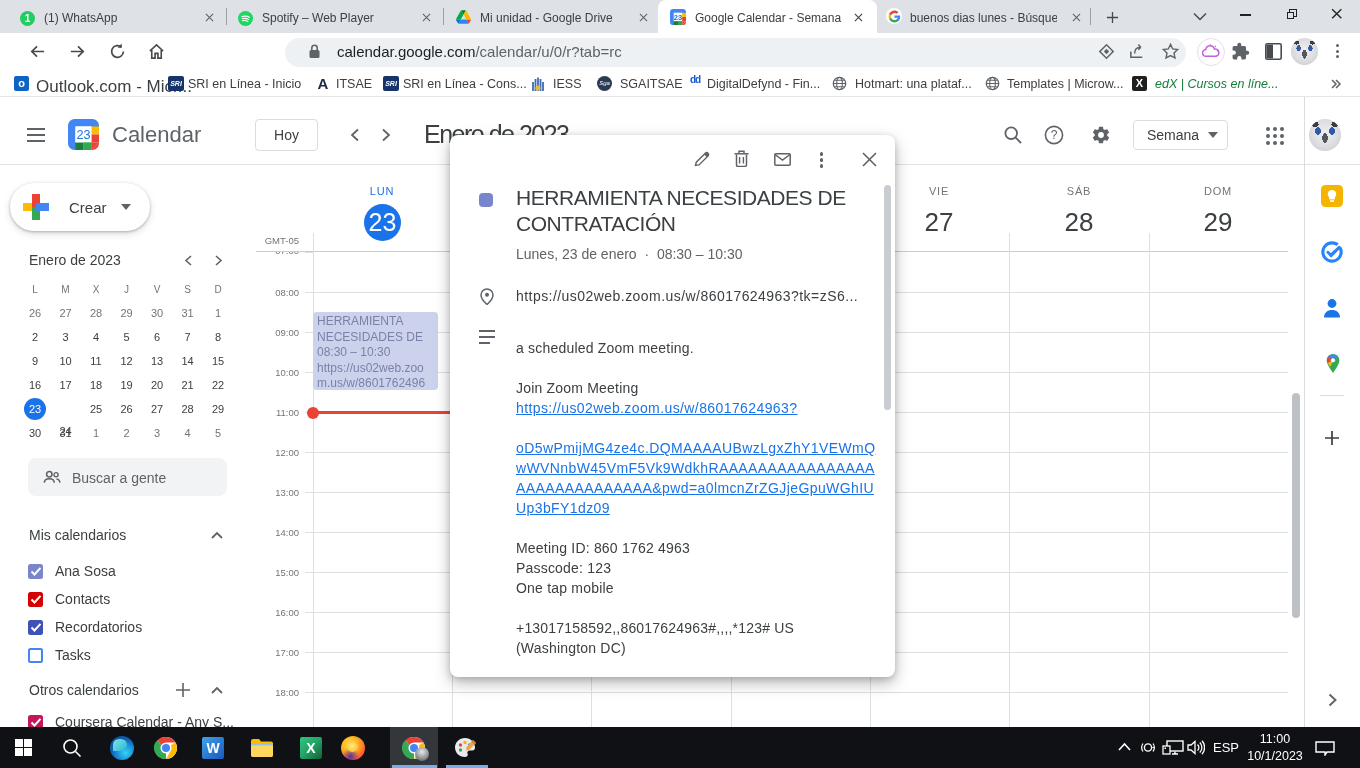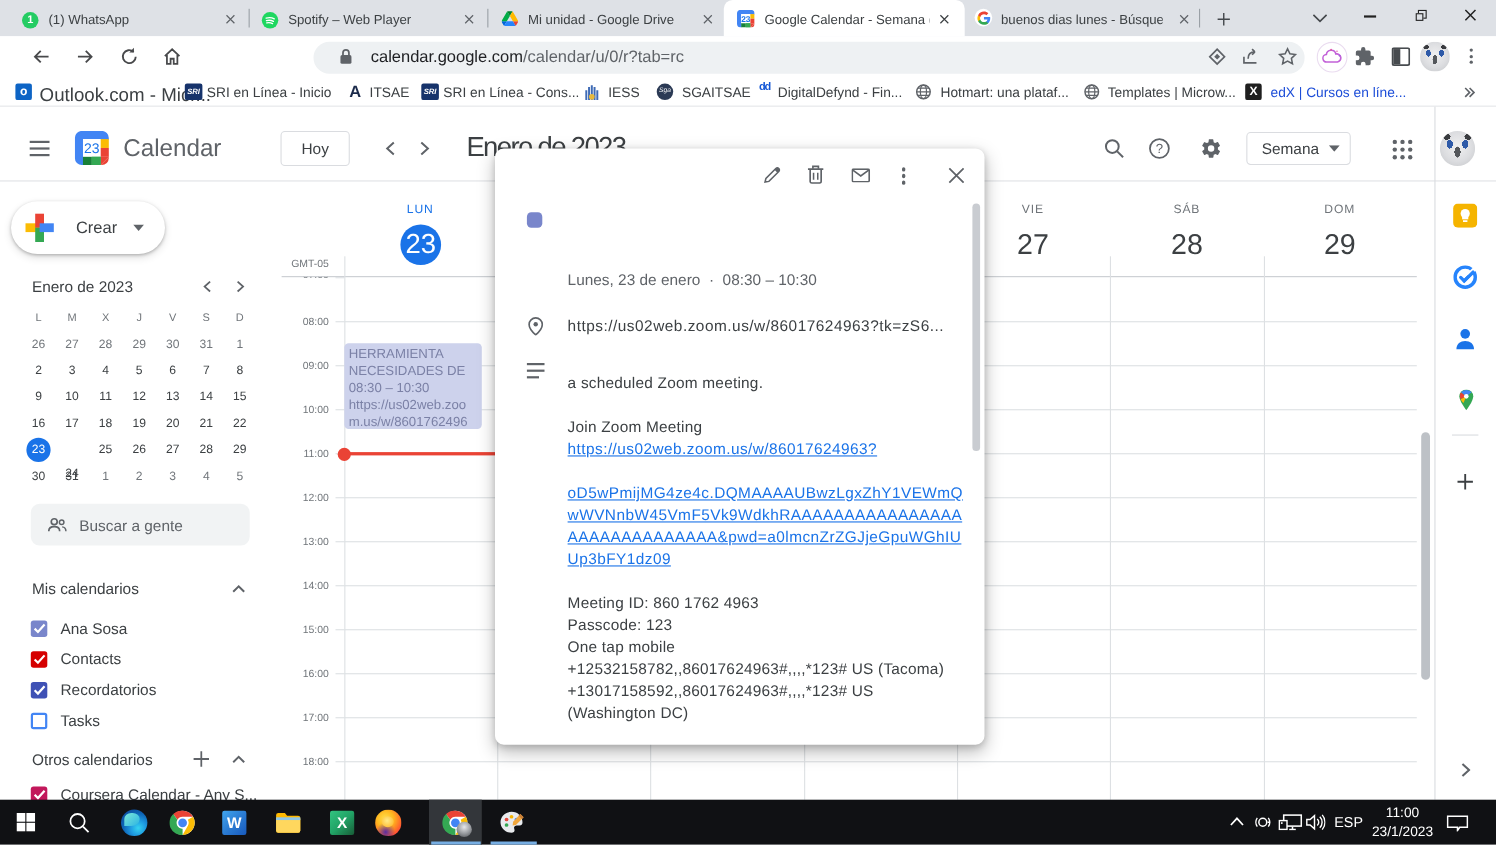--- a/index.html
+++ b/index.html
@@ -160,21 +160,21 @@
     </svg>
 <div class="ab" style="left:855px;top:77px;font-size:12.5px;color:#3c4043;white-space:nowrap;">Hotmart: una plataf...</div>
 <svg class="ic" style="left:985px;top:76px;" width="15" height="15" viewBox="0 0 16 16">
       <circle cx="8" cy="8" r="6.6" fill="none" stroke="#5f6368" stroke-width="1.4"></circle>
       <ellipse cx="8" cy="8" rx="3" ry="6.6" fill="none" stroke="#5f6368" stroke-width="1.2"></ellipse>
       <path d="M1.6 8 h12.8 M2.6 4.5 h10.8 M2.6 11.5 h10.8" stroke="#5f6368" stroke-width="1.2"></path>
     </svg>
 <div class="ab" style="left:1007px;top:77px;font-size:12.5px;color:#3c4043;white-space:nowrap;">Templates | Microw...</div>
 <div class="ab" style="left:1132px;top:76px;width:15px;height:15px;border-radius:2px;background:#1f1f1f;"></div>
     <div class="ab" style="left:1132px;top:75px;width:15px;height:15px;color:#fff;font-weight:bold;font-size:11px;text-align:center;line-height:16px;">X</div>
-<div class="ab" style="left:1155px;top:77px;font-size:12.5px;color:#1d4ed8;white-space:nowrap;">edX | Cursos en líne...</div>
+<div class="ab" style="left:1155px;top:77px;font-size:12.5px;color:#15803d;white-space:nowrap;font-style:italic;">edX | Cursos en líne...</div>
 <svg class="ic" style="left:1330px;top:78px;" width="12" height="12" viewBox="0 0 12 12">
       <path d="M2 2 L6 6 L2 10 M6 2 L10 6 L6 10" stroke="#5f6368" stroke-width="1.5" fill="none"></path>
     </svg>
 <div class="ab" style="left:27px;top:128px;width:18px;height:2px;background:#5f6368;"></div>
 <div class="ab" style="left:27px;top:134px;width:18px;height:2px;background:#5f6368;"></div>
 <div class="ab" style="left:27px;top:140px;width:18px;height:2px;background:#5f6368;"></div>
 <svg class="ic" style="left:68px;top:119px;" width="31" height="31" viewBox="0 0 200 200">
 <path fill="#4285f4" d="M42 0 h116 a42 42 0 0 1 42 42 v10 h-48 v-4 h-104 v104 h4 v48 h-10 a42 42 0 0 1 -42 -42 v-116 a42 42 0 0 1 42 -42 z"></path>
 <rect x="48" y="48" width="104" height="104" fill="#fff"></rect>
 <rect x="152" y="48" width="48" height="52" fill="#fbbc04"></rect>
@@ -435,40 +435,40 @@
       <rect x="0.8" y="0.8" width="15.4" height="11.4" rx="1" fill="none" stroke="#5f6368" stroke-width="1.5"></rect>
       <path d="M1 1.5 L8.5 7 L16 1.5" fill="none" stroke="#5f6368" stroke-width="1.5"></path>
     </svg>
 <div class="ab" style="left:819.5px;top:152px;width:3.6px;height:3.6px;border-radius:50%;background:#5f6368;"></div>
 <div class="ab" style="left:819.5px;top:158px;width:3.6px;height:3.6px;border-radius:50%;background:#5f6368;"></div>
 <div class="ab" style="left:819.5px;top:164px;width:3.6px;height:3.6px;border-radius:50%;background:#5f6368;"></div>
 <svg class="ic" style="left:862px;top:152px;" width="15" height="15" viewBox="0 0 15 15">
       <path d="M1 1 L14 14 M14 1 L1 14" stroke="#5f6368" stroke-width="1.6"></path>
     </svg>
 <div class="ab" style="left:479px;top:193px;width:14px;height:14px;border-radius:4px;background:#7986cb;"></div>
+<div class="ab" style="left:516px;top:185px;width:370px;font-size:21px;letter-spacing:-0.45px;line-height:26px;color:#3c4043;">HERRAMIENTA NECESIDADES DE<br>CONTRATACIÓN</div>
 <div class="ab" style="left:516px;top:246px;font-size:14px;color:#5f6368;">Lunes, 23 de enero&nbsp;&nbsp;·&nbsp;&nbsp;08:30 – 10:30</div>
 <svg class="ic" style="left:480px;top:288px;" width="14" height="17" viewBox="0 0 14 17">
       <path d="M7 1 C3.7 1 1 3.7 1 7 c0 4.2 6 9.5 6 9.5 s6-5.3 6-9.5 C13 3.7 10.3 1 7 1 z" fill="none" stroke="#5f6368" stroke-width="1.5"></path>
       <circle cx="7" cy="6.8" r="2" fill="#5f6368"></circle>
     </svg>
 <div class="ab" style="left:516px;top:288px;font-size:14px;letter-spacing:0.45px;color:#3c4043;">https://us02web.zoom.us/w/86017624963?tk=zS6...</div>
 <div class="ab" style="left:479px;top:330px;width:16px;height:1.8px;background:#5f6368;"></div>
 <div class="ab" style="left:479px;top:336px;width:16px;height:1.8px;background:#5f6368;"></div>
 <div class="ab" style="left:479px;top:342px;width:11px;height:1.8px;background:#5f6368;"></div>
 <div class="ab" style="left:516px;top:339px;height:20px;font-size:14px;letter-spacing:0.2px;line-height:18px;color:#3c4043;white-space:nowrap;">a scheduled Zoom meeting.</div>
 <div class="ab" style="left:516px;top:379px;height:20px;font-size:14px;letter-spacing:0.2px;line-height:18px;color:#3c4043;white-space:nowrap;">Join Zoom Meeting</div>
 <div class="ab" style="left:516px;top:399px;height:20px;font-size:14px;letter-spacing:0.4px;line-height:18px;color:#1a73e8;text-decoration:underline;white-space:nowrap;">https://us02web.zoom.us/w/86017624963?</div>
 <div class="ab" style="left:516px;top:439px;height:20px;font-size:14px;letter-spacing:0.4px;line-height:18px;color:#1a73e8;text-decoration:underline;white-space:nowrap;">oD5wPmijMG4ze4c.DQMAAAAUBwzLgxZhY1VEWmQ</div>
 <div class="ab" style="left:516px;top:459px;height:20px;font-size:14px;letter-spacing:0.4px;line-height:18px;color:#1a73e8;text-decoration:underline;white-space:nowrap;text-align:right;">wWVNnbW45VmF5Vk9WdkhRAAAAAAAAAAAAAAAA</div>
 <div class="ab" style="left:516px;top:479px;height:20px;font-size:14px;letter-spacing:0.4px;line-height:18px;color:#1a73e8;text-decoration:underline;white-space:nowrap;">AAAAAAAAAAAAAA&amp;pwd=a0lmcnZrZGJjeGpuWGhIU</div>
 <div class="ab" style="left:516px;top:499px;height:20px;font-size:14px;letter-spacing:0.4px;line-height:18px;color:#1a73e8;text-decoration:underline;white-space:nowrap;">Up3bFY1dz09</div>
 <div class="ab" style="left:516px;top:539px;height:20px;font-size:14px;letter-spacing:0.2px;line-height:18px;color:#3c4043;white-space:nowrap;">Meeting ID: 860 1762 4963</div>
 <div class="ab" style="left:516px;top:559px;height:20px;font-size:14px;letter-spacing:0.2px;line-height:18px;color:#3c4043;white-space:nowrap;">Passcode: 123</div>
 <div class="ab" style="left:516px;top:579px;height:20px;font-size:14px;letter-spacing:0.2px;line-height:18px;color:#3c4043;white-space:nowrap;">One tap mobile</div>
-<div class="ab" style="left:516px;top:599px;height:20px;font-size:14px;letter-spacing:0.2px;line-height:18px;color:#3c4043;white-space:nowrap;">+12532158782,,86017624963#,,,,*123# US (Tacoma)</div>
 <div class="ab" style="left:516px;top:619px;height:20px;font-size:14px;letter-spacing:0.2px;line-height:18px;color:#3c4043;white-space:nowrap;">+13017158592,,86017624963#,,,,*123# US</div>
 <div class="ab" style="left:516px;top:639px;height:20px;font-size:14px;letter-spacing:0.2px;line-height:18px;color:#3c4043;white-space:nowrap;">(Washington DC)</div>
 <div class="ab" style="left:884px;top:185px;width:7px;height:225px;border-radius:3.5px;background:#c9ccd1;"></div>
 <div class="ab" style="left:0;top:727px;width:1360px;height:41px;background:#101114;"></div>
 <div class="ab" style="left:390px;top:727px;width:48px;height:41px;background:#33363a;"></div>
 <div class="ab" style="left:392px;top:764.5px;width:45px;height:3px;background:#77aee3;"></div>
 <div class="ab" style="left:446px;top:764.5px;width:42px;height:3px;background:#77aee3;"></div>
 <svg class="ic" style="left:15px;top:739px;" width="17" height="17" viewBox="0 0 17 17">
       <rect x="0" y="0" width="8" height="8" fill="#fff"></rect>
       <rect x="9" y="0" width="8" height="8" fill="#fff"></rect>
@@ -531,16 +531,16 @@
       <path d="M10 14 h6 M13 11.5 V14" stroke="#fff" stroke-width="1.4"></path>
       <rect x="1" y="6" width="7" height="8" fill="#101114" stroke="#fff" stroke-width="1.3"></rect>
       <rect x="2.5" y="7.5" width="1.5" height="1.5" fill="#fff"></rect>
     </svg>
 <svg class="ic" style="left:1187px;top:740px;" width="18" height="15" viewBox="0 0 18 15">
       <path d="M1 5 H4 L8 1.5 V13.5 L4 10 H1 Z" fill="none" stroke="#fff" stroke-width="1.3"></path>
       <path d="M10.5 4.5 a4 4 0 0 1 0 6 M12.8 2.5 a7 7 0 0 1 0 10 M15 0.8 a10 10 0 0 1 0 13.4" fill="none" stroke="#fff" stroke-width="1.3"></path>
     </svg>
 <div class="ab" style="left:1213px;top:740px;font-size:13px;color:#fff;">ESP</div>
 <div class="ab" style="left:1245px;top:732px;width:60px;text-align:center;font-size:12.5px;color:#fff;">11:00</div>
-<div class="ab" style="left:1240px;top:749px;width:70px;text-align:center;font-size:12.5px;color:#fff;">23/1/2023</div>
+<div class="ab" style="left:1240px;top:749px;width:70px;text-align:center;font-size:12.5px;color:#fff;">10/1/2023</div>
 <svg class="ic" style="left:1315px;top:741px;" width="20" height="15" viewBox="0 0 20 15">
       <path d="M1 1 H19 V11 H12 L10 14 L10 11 H1 Z" fill="none" stroke="#fff" stroke-width="1.4"></path>
     </svg>
 </div>
 </body></html>

